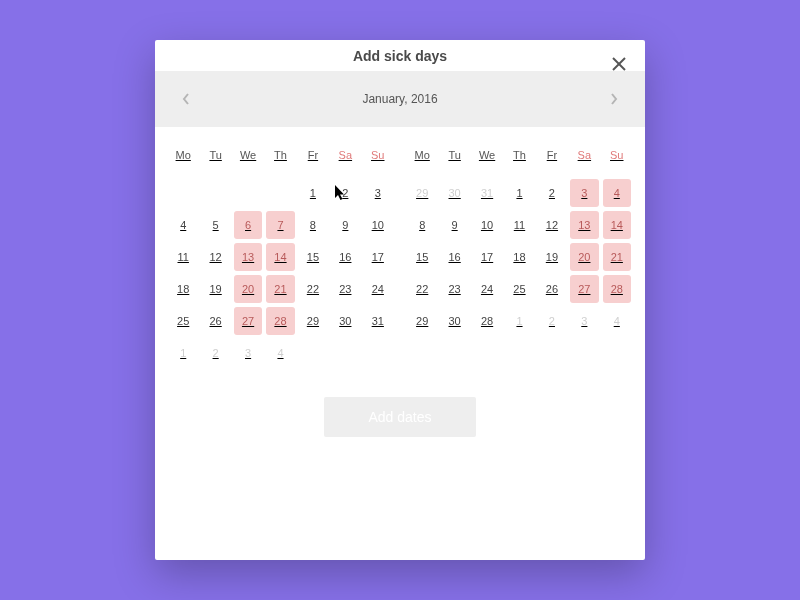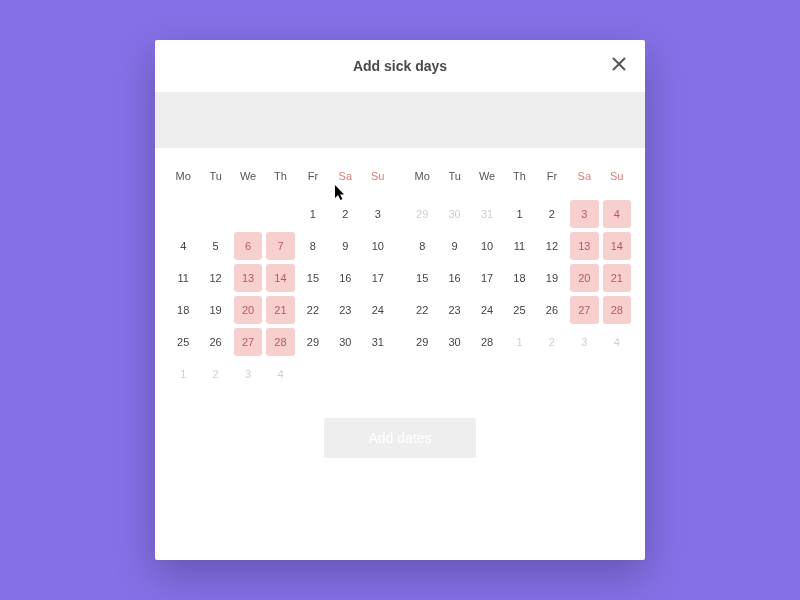--- a/index.html
+++ b/index.html
@@ -14,21 +14,21 @@
   .modal {
     width: 490px;
     height: 520px;
     background: #ffffff;
     border-radius: 2px;
     box-shadow: 0 14px 40px rgba(0,0,0,0.25);
     position: relative;
     overflow: hidden;
   }
   .modal-header {
-    height: 52px;
+    height: 31px;
     display: flex;
     align-items: center;
     justify-content: center;
     position: relative;
   }
   .modal-title {
     font-size: 14px;
     font-weight: 600;
     color: #4a4a4a;
   }
@@ -71,20 +71,21 @@
     font-size: 12px;
     color: #555;
   }
   .calendars {
     display: flex;
     padding: 18px 12px 0 12px;
     gap: 12px;
   }
   .calendar {
     flex: 1;
+    text-decoration: underline;
   }
   .weekdays, .week {
     display: grid;
     grid-template-columns: repeat(7, 1fr);
   }
   .weekdays {
     margin-bottom: 12px;
   }
   .weekday {
     font-size: 11px;
@@ -141,20 +142,33 @@
     <div class="modal-title">Add sick days</div>
     <div class="close-btn">
       <svg viewBox="0 0 16 16">
           <line x1="2" y1="2" x2="14" y2="14"></line>
           <line x1="14" y1="2" x2="2" y2="14"></line>
         </svg>
     </div>
   </div>
 
   <div class="month-bar">
+    <div class="month-nav">
+      <div class="chevron">
+        <svg viewBox="0 0 8 14">
+            <polyline points="6,2 2,7 6,12"></polyline>
+          </svg>
+      </div>
+      <div class="month-label">January, 2016</div>
+      <div class="chevron">
+        <svg viewBox="0 0 8 14">
+            <polyline points="2,2 6,7 2,12"></polyline>
+          </svg>
+      </div>
+    </div>
   </div>
 
   <div class="calendars">
     <div class="calendar">
       <div class="weekdays">
           <div class="weekday">Mo</div>
           <div class="weekday">Tu</div>
           <div class="weekday">We</div>
           <div class="weekday">Th</div>
           <div class="weekday">Fr</div>

